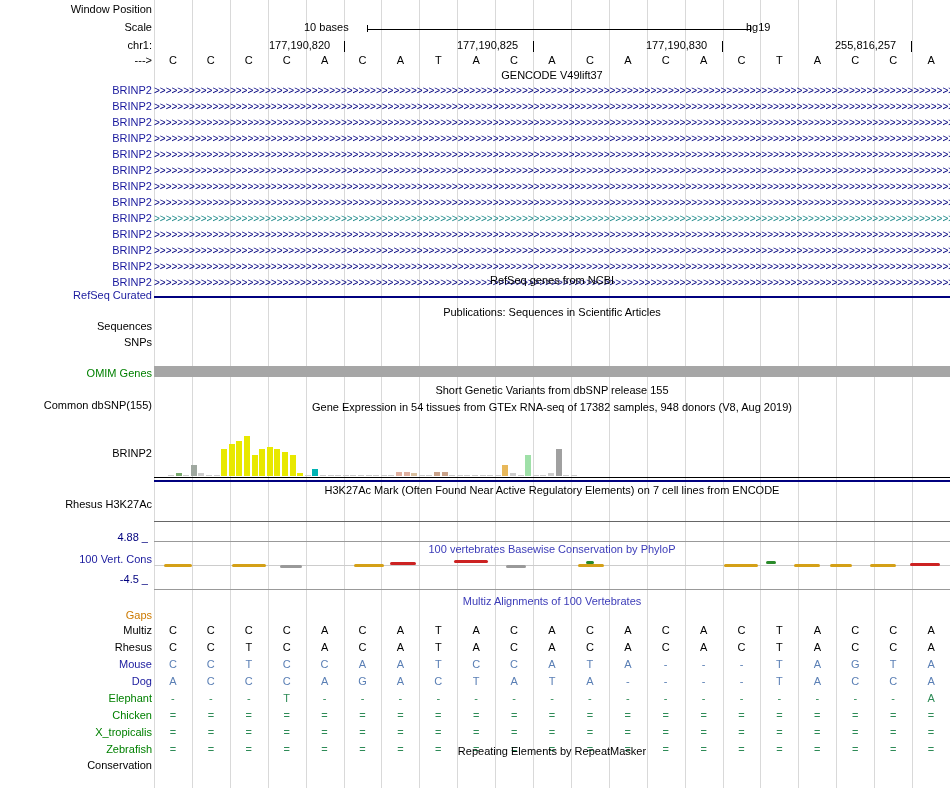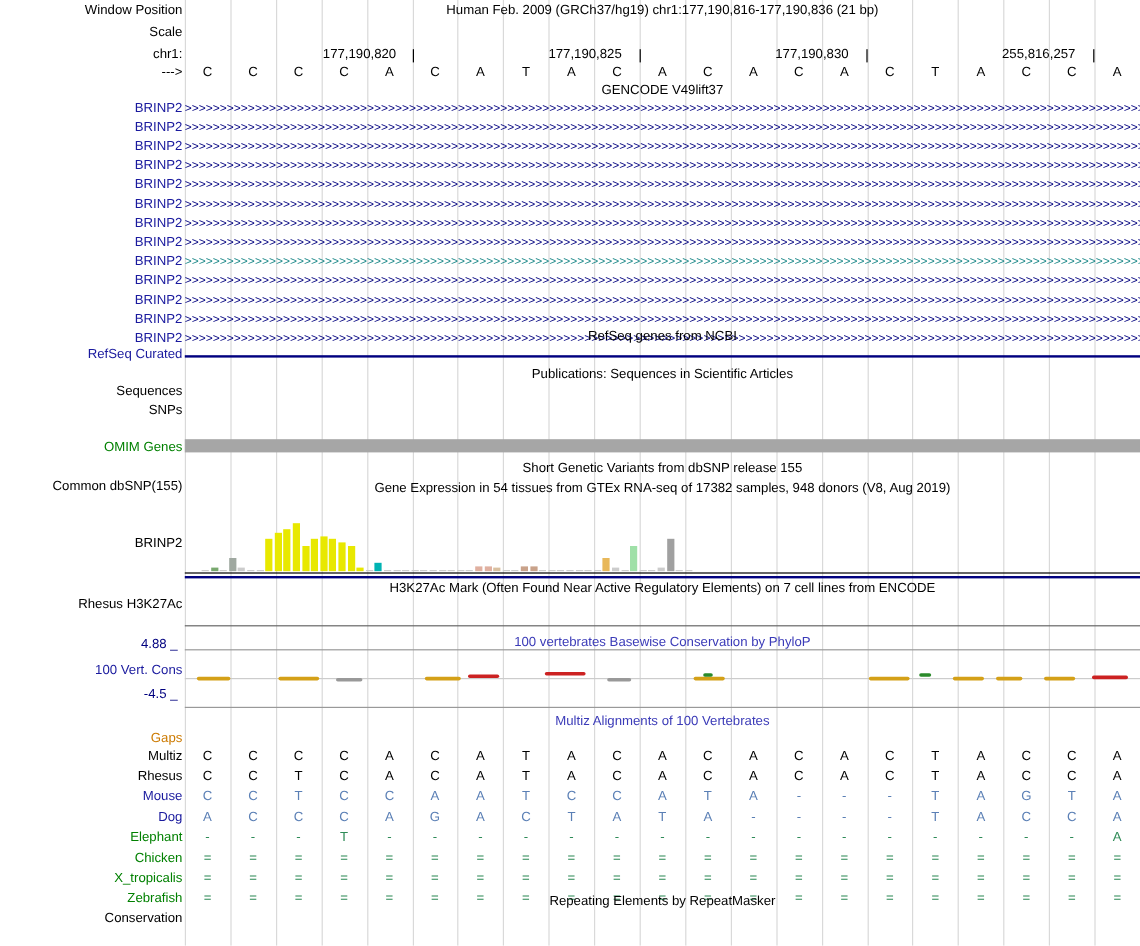--- a/index.html
+++ b/index.html
@@ -85,23 +85,29 @@
       <span style="left: 531px;"></span>
       <span style="left: 569px;"></span>
       <span style="left: 606px;"></span>
       <span style="left: 644px;"></span>
       <span style="left: 682px;"></span>
       <span style="left: 720px;"></span>
       <span style="left: 758px;"></span>
     </div>
 
   <div class="label" style="top:3px;">Window Position</div>
-  <div class="centered" style="top:3px;">Human Feb. 2009 (GRCh37/hg19)    chr1:177,190,816-177,190,836 (21 bp)</div>
 
   <div class="label" style="top:21px;">Scale</div>
+  <div class="panel" style="top:21px;height:14px;">
+    <div class="scale-label" style="left:150px;top:0;">10 bases</div>
+    <div class="rulerbar" style="left:213px;top:8px;width:384px;"></div>
+    <div class="tick" style="left:213px;top:4px;"></div>
+    <div class="tick" style="left:596px;top:4px;"></div>
+    <div class="scale-label" style="left:592px;top:0;">hg19</div>
+  </div>
 
   <div class="label" style="top:39px;">chr1:</div>
   <div class="panel" style="top:39px;height:14px;">
     <div class="scale-label" style="left:115px;top:0;">177,190,820</div>
     <div class="tick" style="left:190px;top:2px;height:11px;"></div>
     <div class="scale-label" style="left:303px;top:0;">177,190,825</div>
     <div class="tick" style="left:379px;top:2px;height:11px;"></div>
     <div class="scale-label" style="left:492px;top:0;">177,190,830</div>
     <div class="tick" style="left:568px;top:2px;height:11px;"></div>
     <div class="scale-label" style="left:681px;top:0;">255,816,257</div>
@@ -235,21 +241,21 @@
       <i style="left: 409.2px; width: 6px; height: 1px; background: rgb(204, 204, 204);"></i>
       <i style="left: 416.8px; width: 6px; height: 1px; background: rgb(204, 204, 204);"></i>
     </div>
   <div class="hline" style="left:154px;top:477px;width:796px;background:#000;"></div>
 
   <div class="centered titleline" style="top:484px;">H3K27Ac Mark (Often Found Near Active Regulatory Elements) on 7 cell lines from ENCODE</div>
   <div class="bluebar" style="top:480px;background:#00007f;"></div>
   <div class="label" style="top:498px;">Rhesus H3K27Ac</div>
   <div class="hline" style="left:154px;top:521px;width:796px;background:#666;"></div>
 
-  <div class="centered titleline title-blue" style="top:529px;">100 vertebrates Basewise Conservation by PhyloP</div>
+  <div class="centered titleline title-blue" style="top:543px;">100 vertebrates Basewise Conservation by PhyloP</div>
   <div class="label navy" style="top:531px;width:148px;">4.88 _</div>
   <div class="label blue" style="top:553px;">100 Vert. Cons</div>
   <div class="label navy" style="top:573px;width:148px;">-4.5 _</div>
   <div class="consbox" id="consbox" style="top:540px;">
     <div class="cons-mid"></div>
   <div style="position: absolute; left: 10px; top: 24px; width: 28px; height: 3px; background: rgb(212, 160, 23); border-radius: 2px;"></div>
       <div style="position: absolute; left: 78px; top: 24px; width: 34px; height: 3px; background: rgb(212, 160, 23); border-radius: 2px;"></div>
       <div style="position: absolute; left: 126px; top: 25px; width: 22px; height: 3px; background: rgb(153, 153, 153); border-radius: 2px;"></div>
       <div style="position: absolute; left: 200px; top: 24px; width: 30px; height: 3px; background: rgb(212, 160, 23); border-radius: 2px;"></div>
       <div style="position: absolute; left: 236px; top: 22px; width: 26px; height: 3px; background: rgb(204, 34, 34); border-radius: 2px;"></div>

